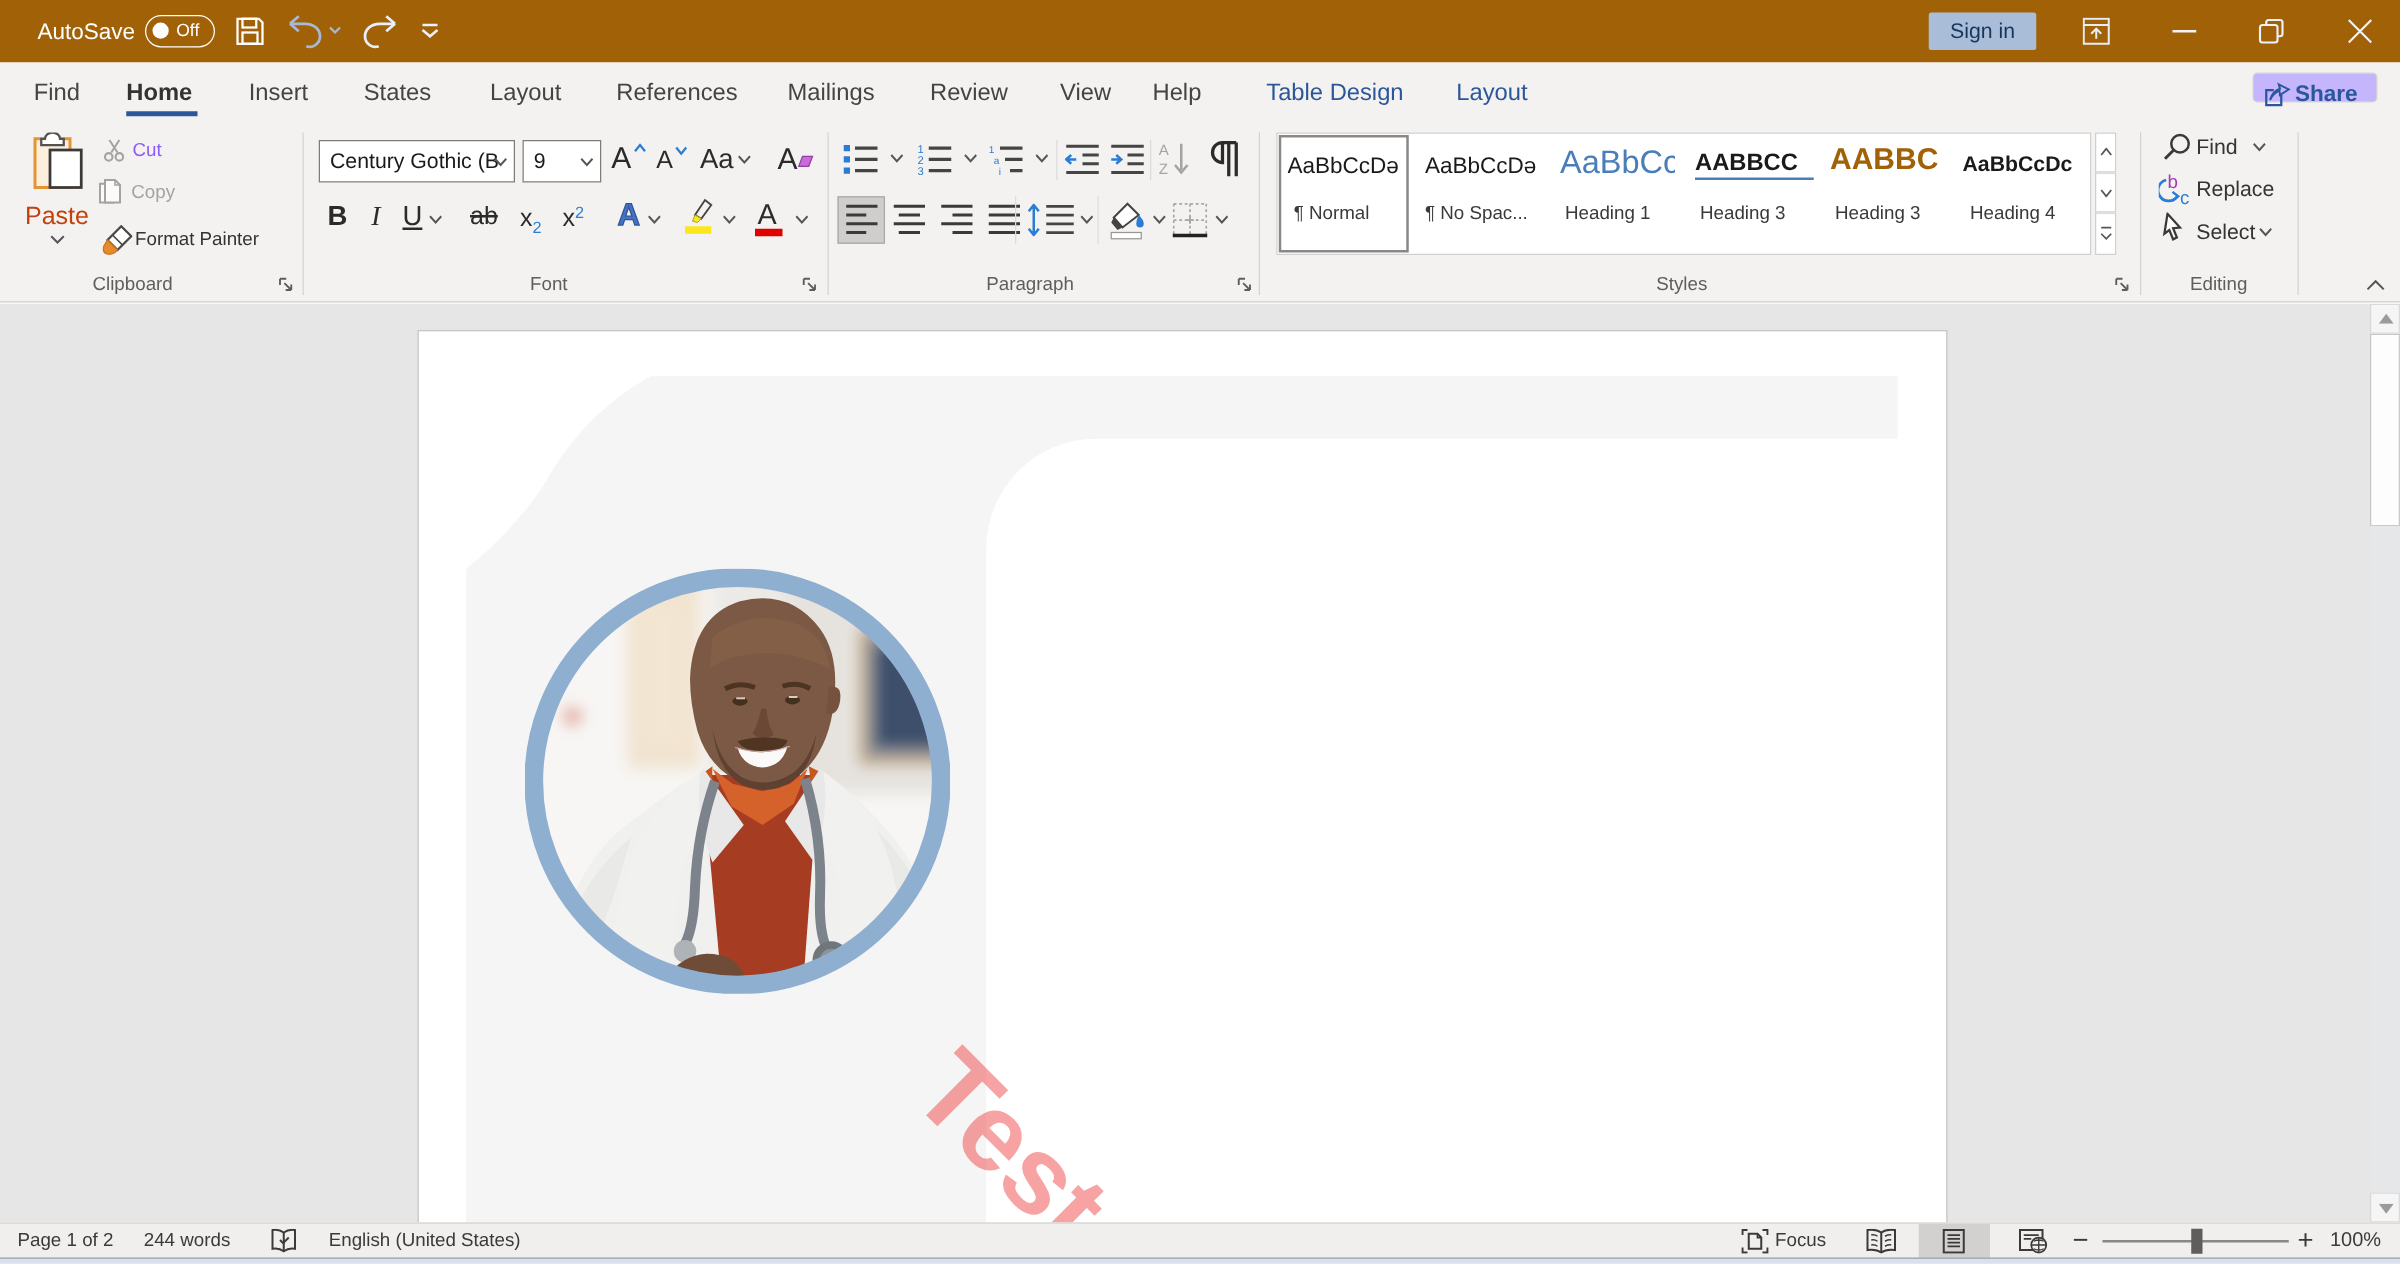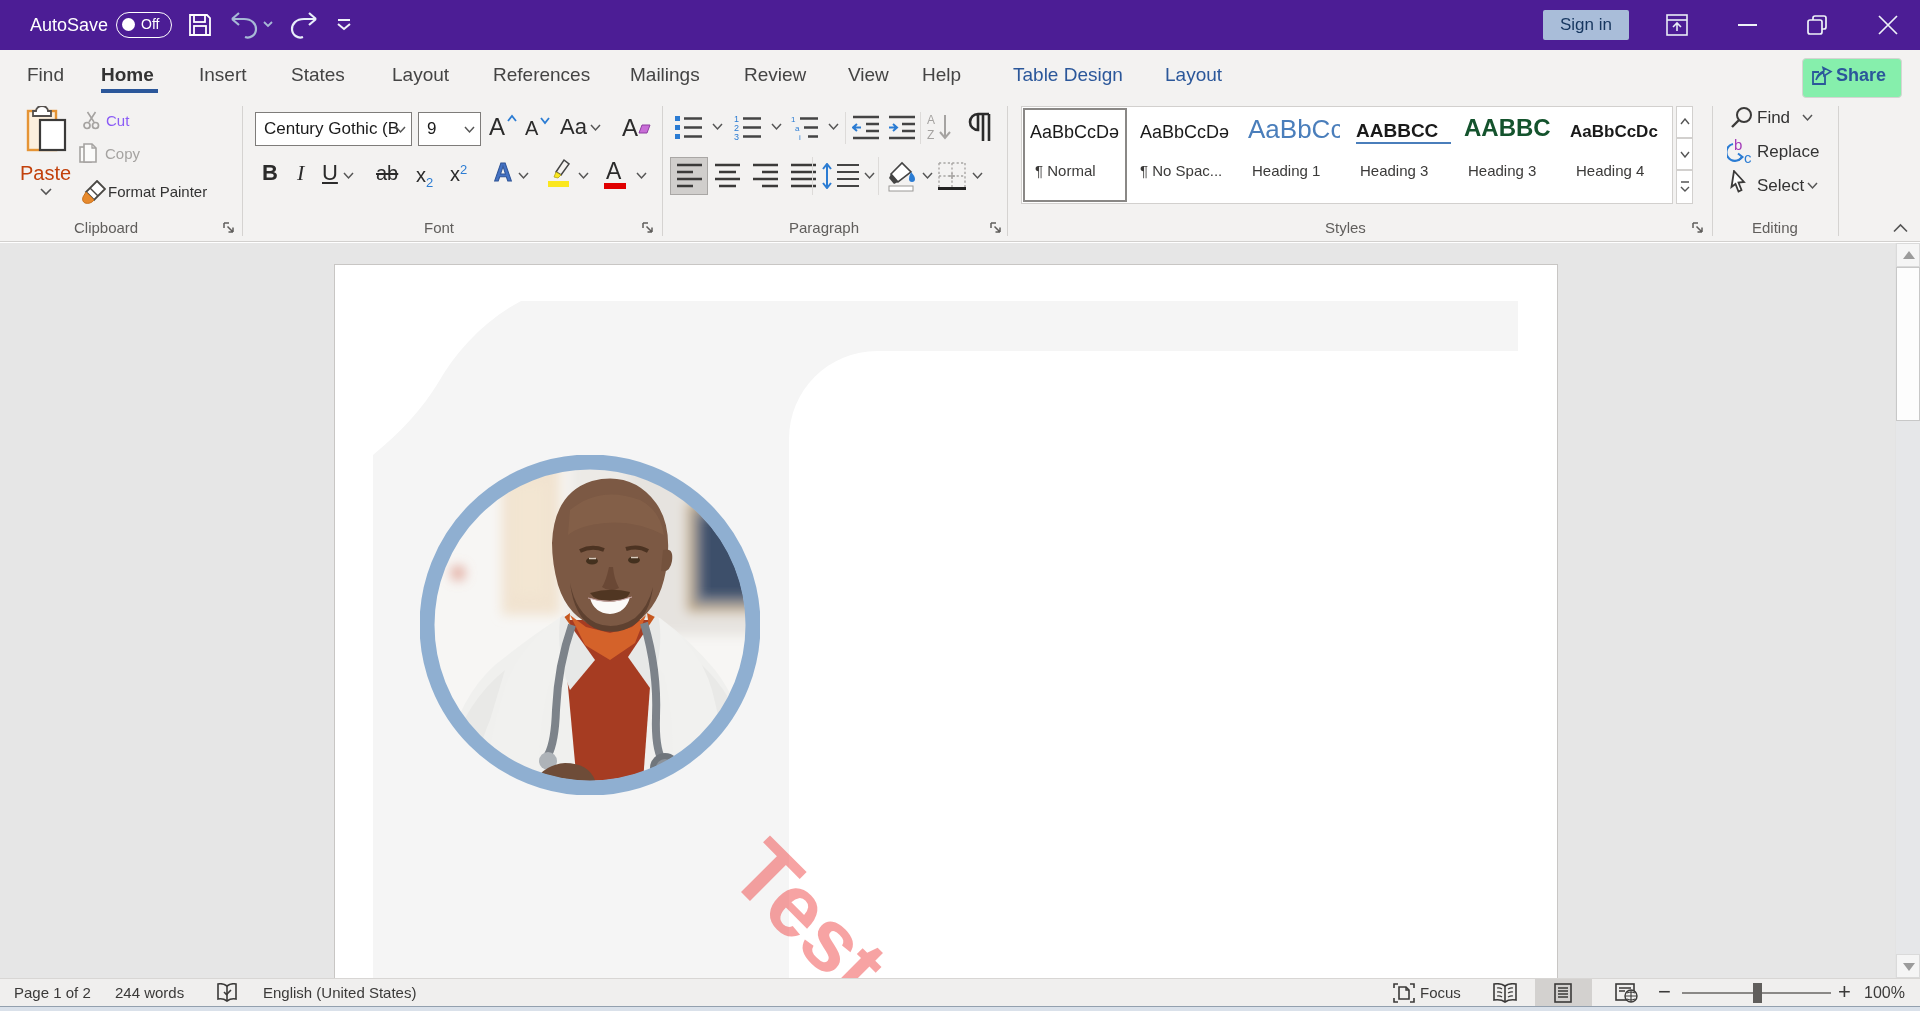--- a/index.html
+++ b/index.html
@@ -1,18 +1,18 @@
 <!DOCTYPE html>
 <html><head>
 <meta charset="utf-8">
 <style>
 * { margin:0; padding:0; box-sizing:border-box; }
 html,body { width:1920px; height:1011px; overflow:hidden; font-family:"Liberation Sans", sans-serif; }
 .abs { position:absolute; }
-#titlebar { position:absolute; left:0; top:0; width:1920px; height:50px; background:#4c1d95; color:#fff; }
+#titlebar { position:absolute; left:0; top:0; width:1920px; height:50px; background:#a16207; color:#fff; }
 #tabrow { position:absolute; left:0; top:50px; width:1920px; height:50px; background:#f3f2f1; }
 #ribbon { position:absolute; left:0; top:100px; width:1920px; height:142px; background:#f3f2f1; border-bottom:1px solid #d2d0ce; }
 #docarea { position:absolute; left:0; top:243px; width:1920px; height:735px; background:#e6e6e6; overflow:hidden; }
 #statusbar { position:absolute; left:0; top:978px; width:1920px; height:28px; background:#f0efee; border-top:1px solid #d8d6d4; color:#3b3a39; font-size:15px; }
 #bottomstrip { position:absolute; left:0; top:1006px; width:1920px; height:5px; background:#dae1ea; border-top:1px solid #93a0ae; }
 .tab { position:absolute; top:0; height:50px; line-height:50px; font-size:19px; color:#444; }
 .sep { position:absolute; width:1px; background:#d5d3d1; top:106px; height:130px; }
 .glabel { position:absolute; top:119px; font-size:15px; color:#605e5c; }
 .launcher { position:absolute; width:14px; height:14px; }
 svg { display:block; }
@@ -77,21 +77,21 @@
   <div class="tab" style="left:199px;">Insert</div>
   <div class="tab" style="left:291px;">States</div>
   <div class="tab" style="left:392px;">Layout</div>
   <div class="tab" style="left:493px;">References</div>
   <div class="tab" style="left:630px;">Mailings</div>
   <div class="tab" style="left:744px;">Review</div>
   <div class="tab" style="left:848px;">View</div>
   <div class="tab" style="left:922px;">Help</div>
   <div class="tab" style="left:1013px;color:#2b579a;">Table Design</div>
   <div class="tab" style="left:1165px;color:#2b579a;">Layout</div>
-  <div class="abs" style="left:1802px;top:8px;width:100px;height:40px;background:#86efac;border:1px solid #d6d4d2;border-radius:4px;">
+  <div class="abs" style="left:1802px;top:8px;width:100px;height:24px;background:#c4b5fd;border:1px solid #d6d4d2;border-radius:4px;">
     <svg class="abs" style="left:8px;top:6px;" width="22" height="22" viewBox="0 0 22 22">
       <path d="M14 11 V19 H2 V7 H8" fill="none" stroke="#2b579a" stroke-width="1.8"></path>
       <path d="M5 15 Q7 8 13 6 L12 2.5 L20 6.5 L13 11 L12.5 7.5 Q7.5 9.5 5 15 Z" fill="none" stroke="#2b579a" stroke-width="1.6"></path>
     </svg>
     <div class="abs" style="left:33px;top:0;height:32px;line-height:32px;font-size:18px;font-weight:bold;color:#2b579a;">Share</div>
   </div>
 </div>
 
 <div id="ribbon">
   <div class="sep" style="left:242px;top:6px;height:130px;"></div>
@@ -305,21 +305,21 @@
   <div class="abs" style="left:1021px;top:6px;width:652px;height:98px;background:#fff;border:1px solid #d2d0ce;"></div>
   <div class="abs" style="left:1023px;top:8px;width:104px;height:94px;border:2px solid #8a8886;background:#fff;"></div>
   <div class="abs" style="left:1030px;top:22px;width:90px;font-size:18px;color:#1a1a1a;white-space:nowrap;overflow:hidden;">AaBbCcDə</div>
   <div class="abs" style="left:1035px;top:62px;font-size:15px;color:#3b3a39;">¶ Normal</div>
   <div class="abs" style="left:1140px;top:22px;width:90px;font-size:18px;color:#1a1a1a;white-space:nowrap;overflow:hidden;">AaBbCcDə</div>
   <div class="abs" style="left:1140px;top:62px;font-size:15px;color:#3b3a39;">¶ No Spac...</div>
   <div class="abs" style="left:1248px;top:14px;width:92px;font-size:26px;color:#4a7ebb;white-space:nowrap;overflow:hidden;">AaBbCc</div>
   <div class="abs" style="left:1252px;top:62px;font-size:15px;color:#3b3a39;">Heading 1</div>
   <div class="abs" style="left:1356px;top:20px;width:95px;font-size:19px;font-weight:bold;color:#1a1a1a;white-space:nowrap;overflow:hidden;border-bottom:2px solid #4a7ebb;display:inline-block;">AABBCC</div>
   <div class="abs" style="left:1360px;top:62px;font-size:15px;color:#3b3a39;">Heading 3</div>
-  <div class="abs" style="left:1464px;top:14px;width:95px;font-size:24px;font-weight:bold;color:#14532d;white-space:nowrap;overflow:hidden;">AABBC</div>
+  <div class="abs" style="left:1464px;top:14px;width:95px;font-size:24px;font-weight:bold;color:#a16207;white-space:nowrap;overflow:hidden;">AABBC</div>
   <div class="abs" style="left:1468px;top:62px;font-size:15px;color:#3b3a39;">Heading 3</div>
   <div class="abs" style="left:1570px;top:22px;width:96px;font-size:17px;font-weight:bold;color:#1a1a1a;white-space:nowrap;overflow:hidden;">AaBbCcDc</div>
   <div class="abs" style="left:1576px;top:62px;font-size:15px;color:#3b3a39;">Heading 4</div>
 
   <div class="abs" style="left:1676px;top:6px;width:17px;height:32px;background:#fff;border:1px solid #d2d0ce;"></div>
   <svg class="abs" style="left:1680px;top:18px;" width="10" height="7" viewBox="0 0 10 7">
       <path d="M1 6 l4-5 4 5" fill="none" stroke="#555" stroke-width="1.4"></path>
     </svg>
   <div class="abs" style="left:1676px;top:38px;width:17px;height:32px;background:#fff;border:1px solid #d2d0ce;"></div>
   <svg class="abs" style="left:1680px;top:51px;" width="10" height="7" viewBox="0 0 10 7">

